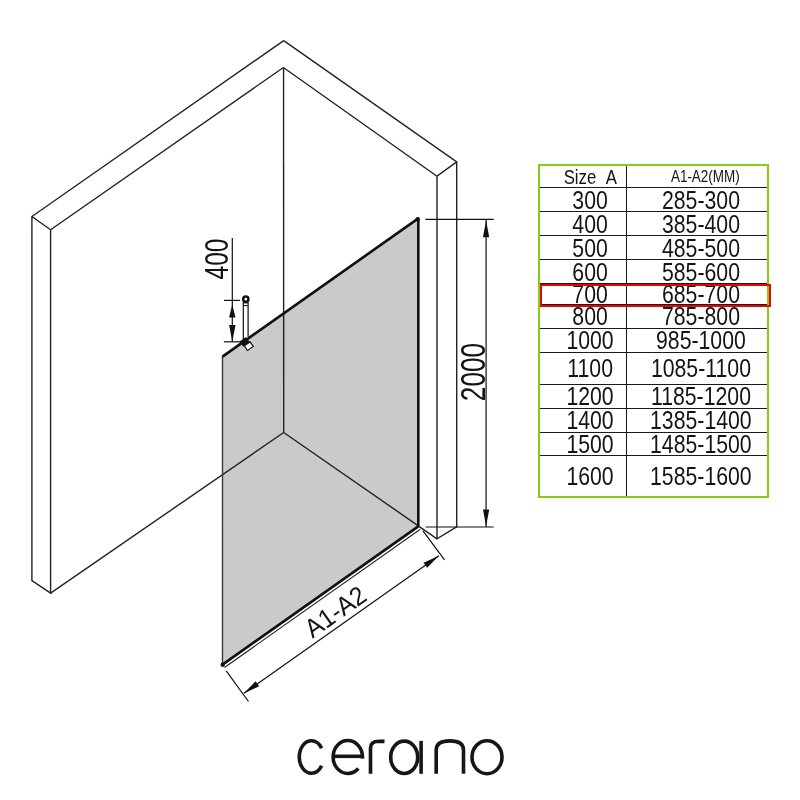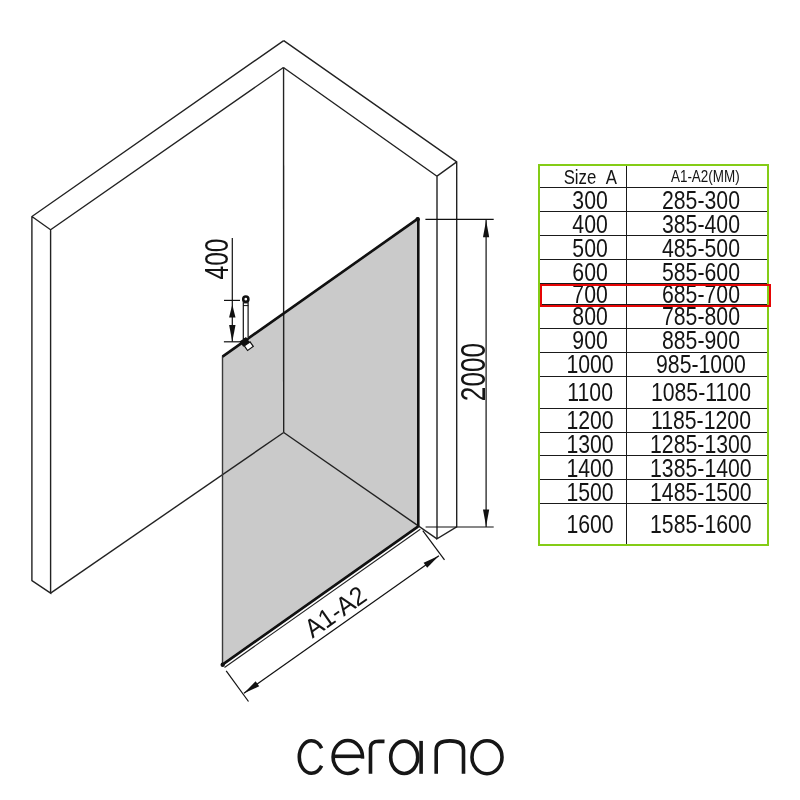--- a/index.html
+++ b/index.html
@@ -144,38 +144,30 @@
         </tr>
   <tr style="height:17px">
           <td><span>700</span></td>
           <td><span>685-700</span></td>
         </tr>
   <tr style="height:23.9px">
           <td><span>800</span></td>
           <td><span>785-800</span></td>
         </tr>
   <tr style="height:23.9px">
-          <td><span>900</span></td>
-          <td><span>885-900</span></td>
-        </tr>
-  <tr style="height:23.9px">
           <td><span>1000</span></td>
           <td><span>985-1000</span></td>
         </tr>
   <tr style="height:32px">
           <td><span>1100</span></td>
           <td><span>1085-1100</span></td>
         </tr>
   <tr style="height:23.9px">
           <td><span>1200</span></td>
           <td><span>1185-1200</span></td>
-        </tr>
-  <tr style="height:23.9px">
-          <td><span>1300</span></td>
-          <td><span>1285-1300</span></td>
         </tr>
   <tr style="height:23.9px">
           <td><span>1400</span></td>
           <td><span>1385-1400</span></td>
         </tr>
   <tr style="height:23.9px">
           <td><span>1500</span></td>
           <td><span>1485-1500</span></td>
         </tr>
   <tr style="height:41px">

